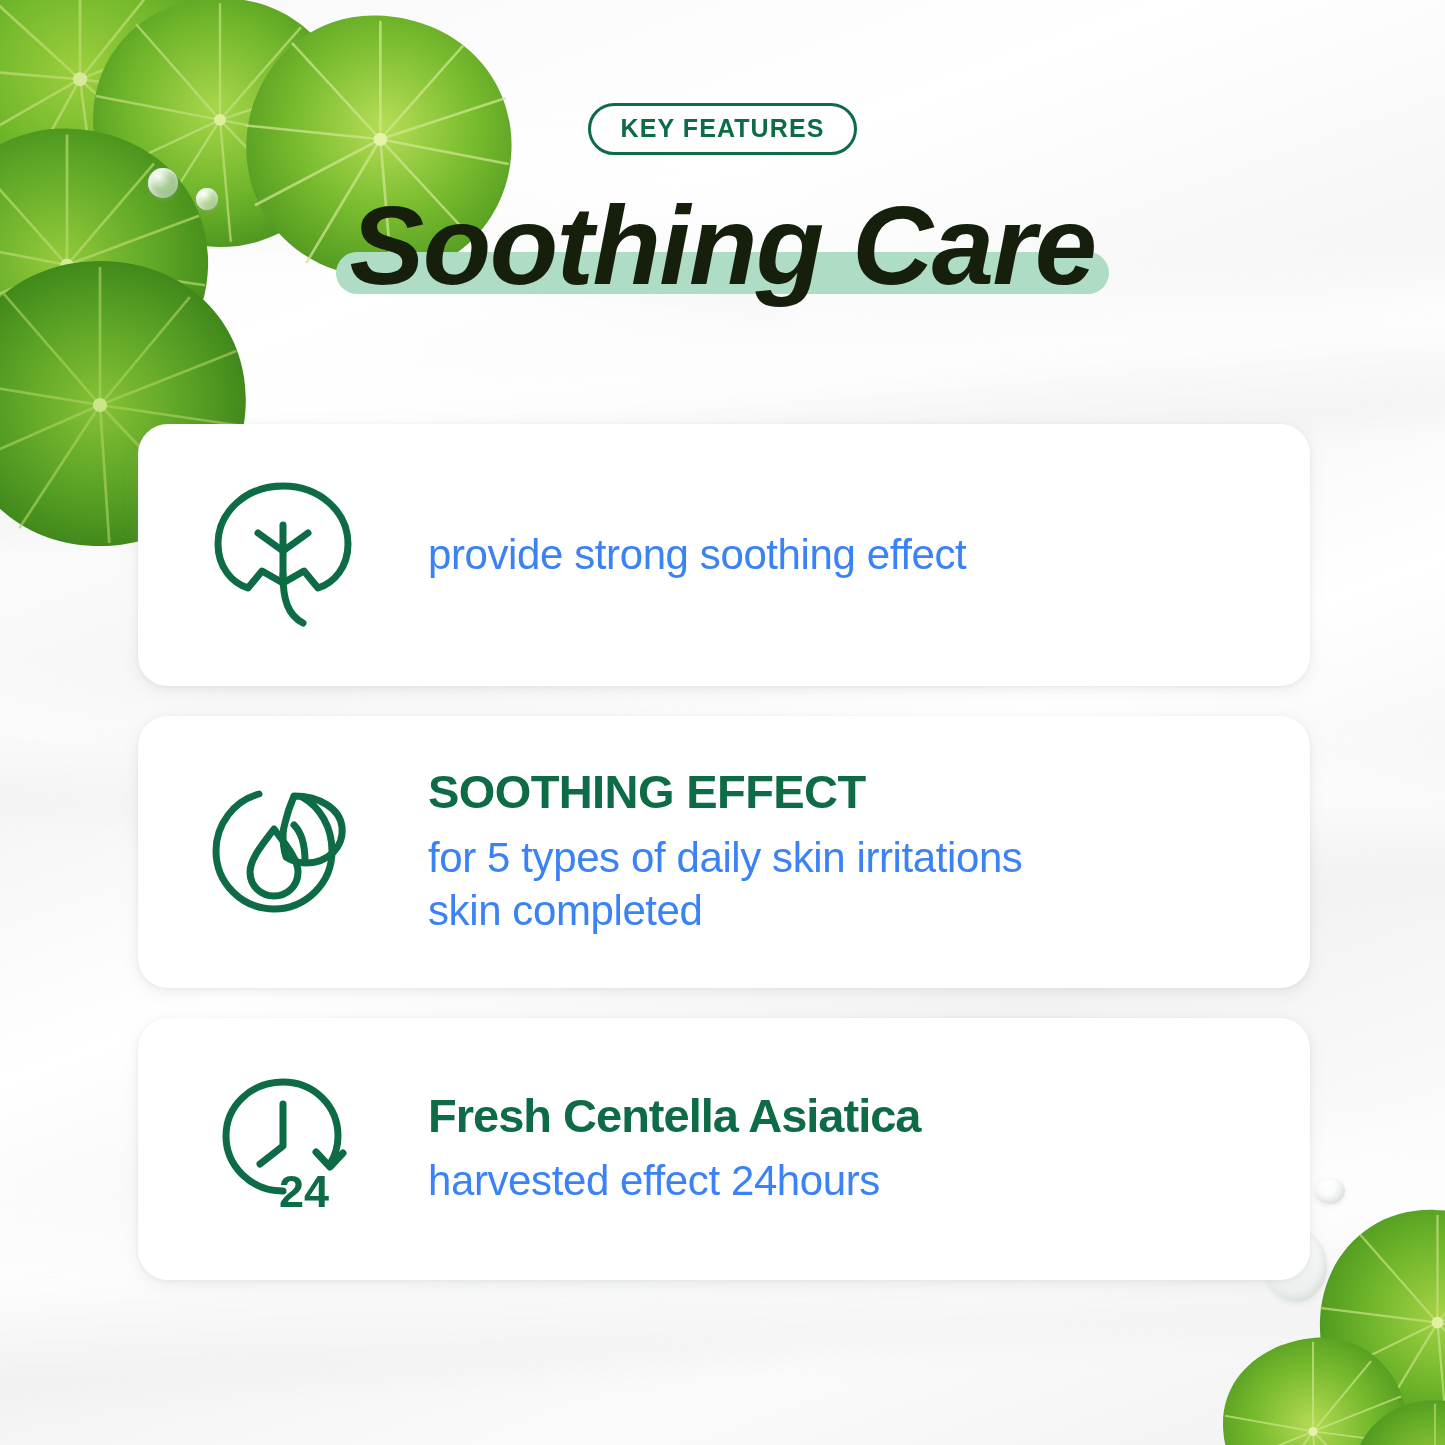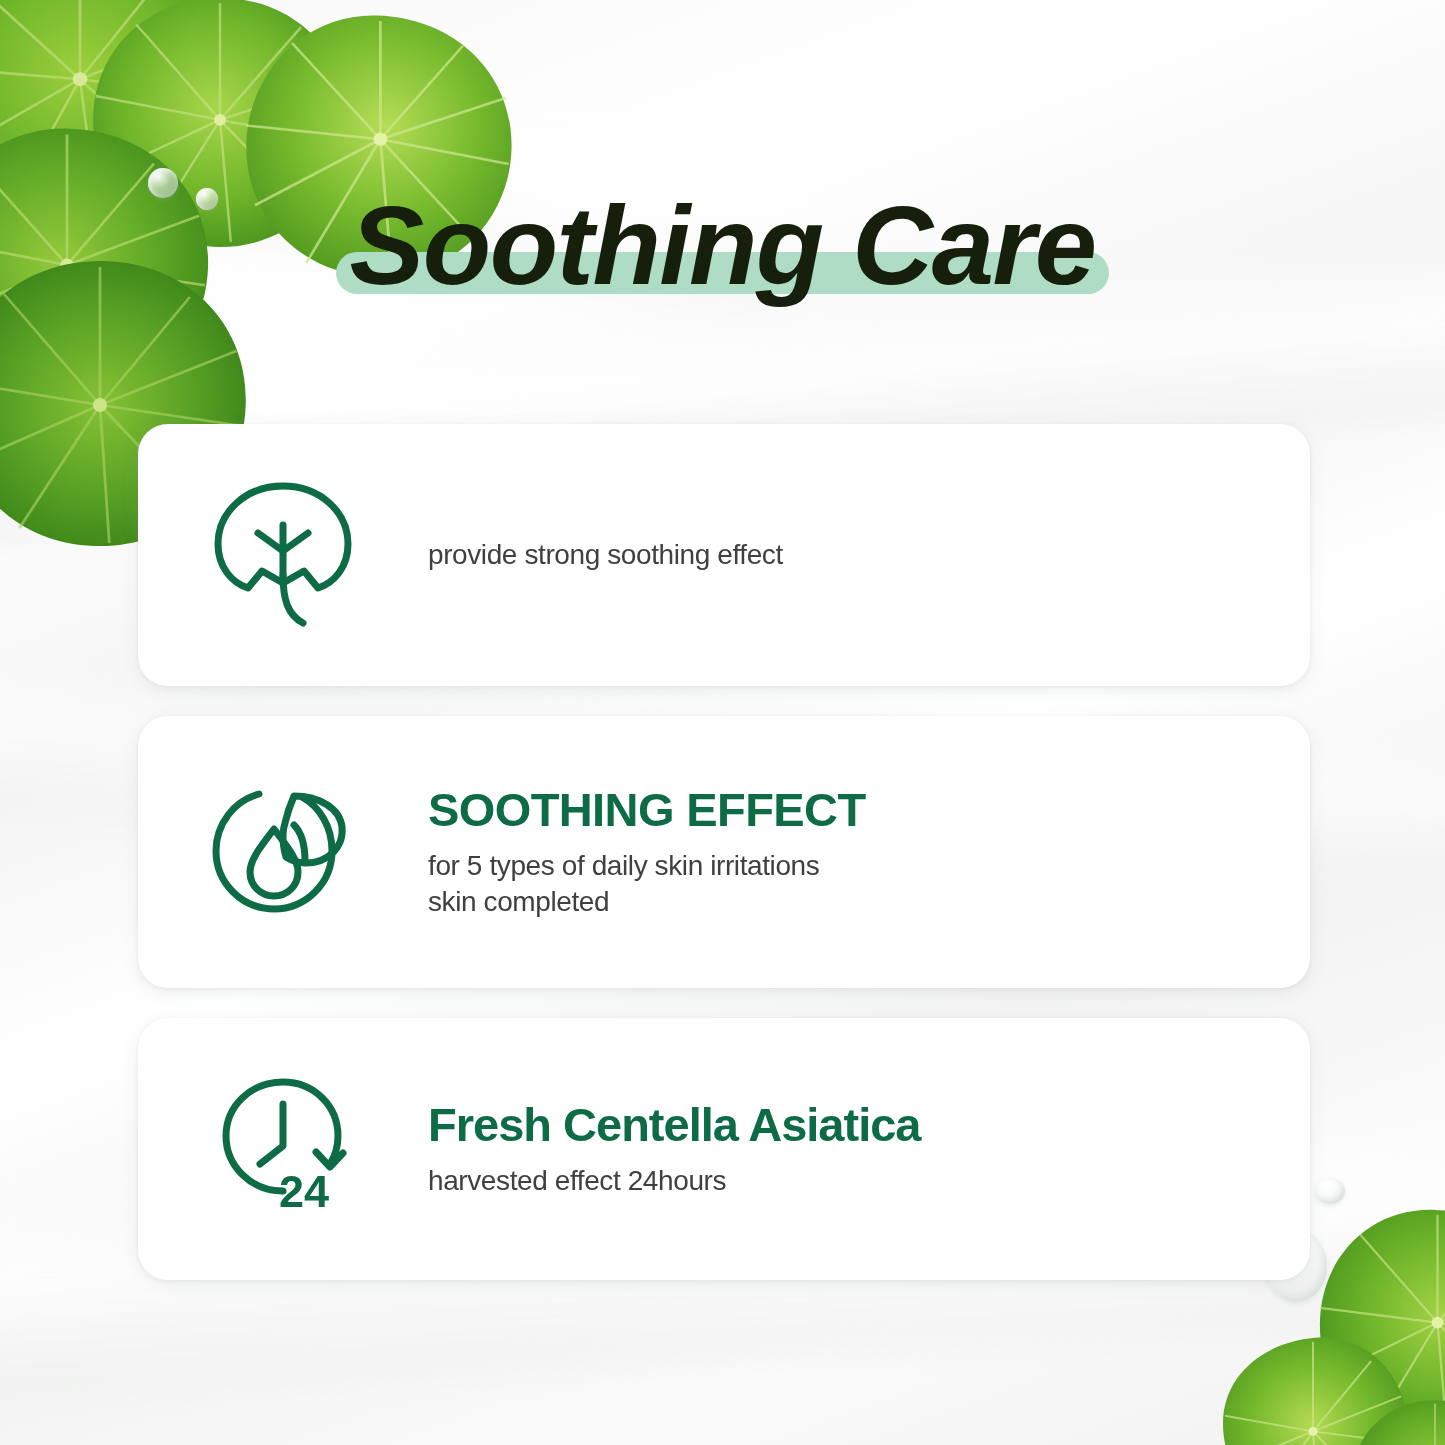--- a/index.html
+++ b/index.html
@@ -153,22 +153,22 @@
   .card-title {
     color: #0d6b45;
     font-weight: bold;
     font-size: 47px;
     letter-spacing: -0.6px;
     line-height: 1.12;
     margin: 0 0 12px 0;
   }
   .card-title.mixed { letter-spacing: -1px; }
   .card-desc {
-    color: #404040;
-    font-size: 28px;
+    color: #3b82f6;
+    font-size: 42px;
     line-height: 1.28;
     letter-spacing: -0.4px;
     margin: 0;
   }
   .card-desc .line { display: block; }
 </style>
 </head>
 <body>
 
 <div class="canvas">
@@ -383,20 +383,23 @@
           <path d="M50 48 L6 70"></path>
           <path d="M50 48 L4 42"></path>
       </g>
       <circle cx="50" cy="48" r="2.2" fill="#dcecA0"></circle>
     </svg>
   </div>
 
   <div class="drop" style="left:1265px; top:1230px; width:62px; height:72px; border-radius:50%;"></div>
   <div class="drop" style="left:1315px; top:1178px; width:30px; height:26px;"></div>
 
+  <div class="badge-wrap">
+    <div class="badge">KEY FEATURES</div>
+  </div>
 
   <div class="headline-wrap">
     <div class="headline">
       <span class="hl-bar"></span>
       <span class="hl-text">Soothing Care</span>
     </div>
   </div>
 
   <div class="cards">
 

